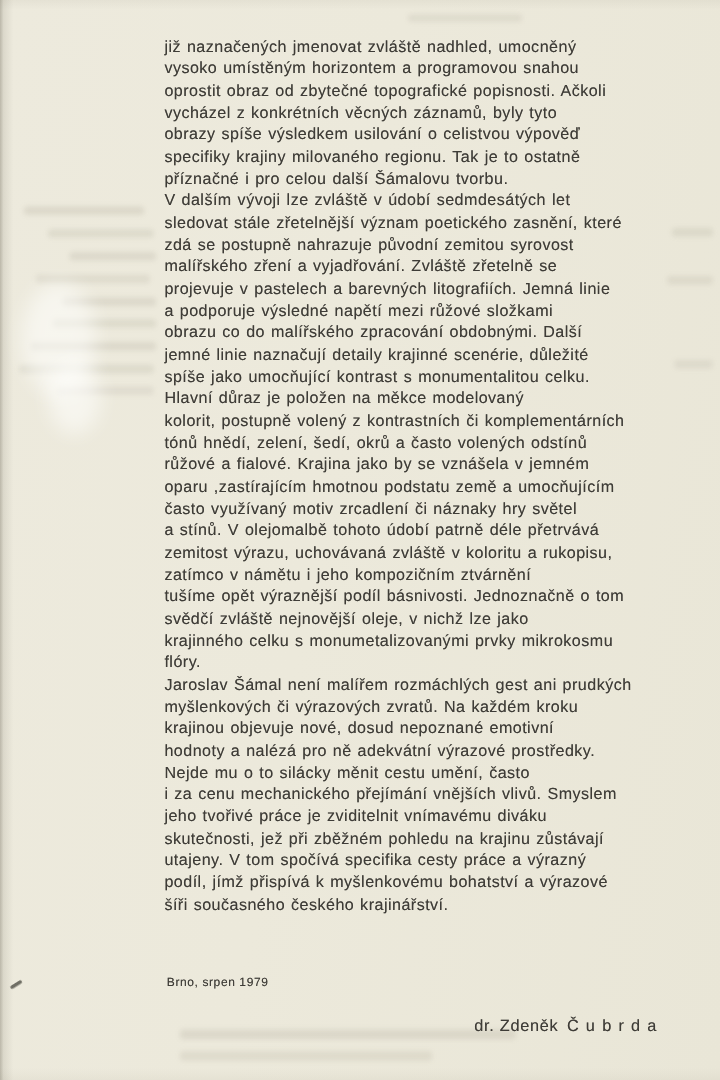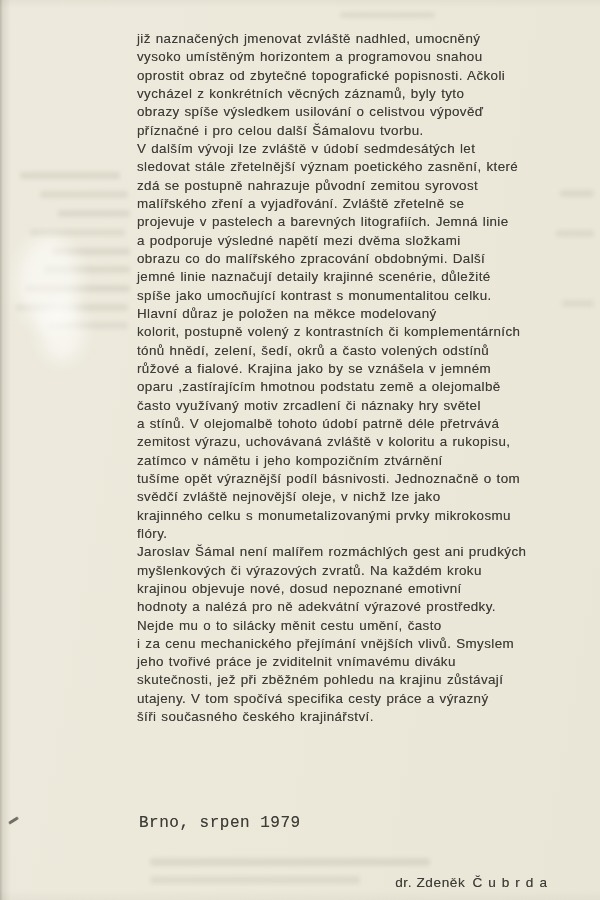--- a/index.html
+++ b/index.html
@@ -22,30 +22,28 @@
   .text-block{
     position:absolute;left:137px;top:30px;width:445px;
     color:#3e3c37;
     font-size:13.4px;line-height:18.33px;
     letter-spacing:.4px;word-spacing:.8px;
     text-shadow:0 0 .4px rgba(62,60,55,.55);
   }
   .line{white-space:pre;min-height:18.33px;}
   .dateline{
     position:absolute;left:139px;top:814px;
-    color:#3e3c37;font-size:16px;letter-spacing:.5px;
+    color:#3e3c37;font-size:10px;letter-spacing:.5px;
     text-shadow:0 0 .4px rgba(62,60,55,.55);
-    font-family:Liberation Mono, monospace;
   }
   .signature{
     position:absolute;top:847px;right:47px;
     color:#3e3c37;font-size:13.6px;letter-spacing:.6px;
     text-shadow:0 0 .4px rgba(62,60,55,.55);
     white-space:nowrap;
-    margin-top:28px;
   }
   .signature .surname{letter-spacing:6px;margin-left:7px;}
   
   .smudge{position:absolute;filter:blur(2px);border-radius:3px;pointer-events:none;}
   .blob{position:absolute;filter:blur(8px);border-radius:50%;background:rgba(255,255,253,.55);pointer-events:none;}
   .pen-mark{
     position:absolute;left:8px;top:819px;width:11px;height:3px;
     background:#6f6e64;border-radius:2px;transform:rotate(-32deg);
     filter:blur(.4px);
   }
@@ -73,52 +71,54 @@
   <div class="blob" style="left:18px;top:235px;width:62px;height:95px;"></div>
   <div class="blob" style="left:40px;top:300px;width:44px;height:62px;"></div>
   <div class="pen-mark"></div>
 
   <div class="text-block">
       <div class="line">již naznačených jmenovat zvláště nadhled, umocněný</div>
       <div class="line">vysoko umístěným horizontem a programovou snahou</div>
       <div class="line">oprostit obraz od zbytečné topografické popisnosti. Ačkoli</div>
       <div class="line">vycházel z konkrétních věcných záznamů, byly tyto</div>
       <div class="line">obrazy spíše výsledkem usilování o celistvou výpověď</div>
+      <div class="line">specifiky krajiny milovaného regionu. Tak je to ostatně</div>
       <div class="line">příznačné i pro celou další Šámalovu tvorbu.</div>
       <div class="line">V dalším vývoji lze zvláště v údobí sedmdesátých let</div>
       <div class="line">sledovat stále zřetelnější význam poetického zasnění, které</div>
       <div class="line">zdá se postupně nahrazuje původní zemitou syrovost</div>
       <div class="line">malířského zření a vyjadřování. Zvláště zřetelně se</div>
       <div class="line">projevuje v pastelech a barevných litografiích. Jemná linie</div>
-      <div class="line">a podporuje výsledné napětí mezi dvěma složkami</div>
+      <div class="line">a podporuje výsledné napětí mezi růžové složkami</div>
       <div class="line">obrazu co do malířského zpracování obdobnými. Další</div>
       <div class="line">jemné linie naznačují detaily krajinné scenérie, důležité</div>
       <div class="line">spíše jako umocňující kontrast s monumentalitou celku.</div>
       <div class="line">Hlavní důraz je položen na měkce modelovaný</div>
       <div class="line">kolorit, postupně volený z kontrastních či komplementárních</div>
       <div class="line">tónů hnědí, zelení, šedí, okrů a často volených odstínů</div>
       <div class="line">růžové a fialové. Krajina jako by se vznášela v jemném</div>
-      <div class="line">oparu ,zastírajícím hmotnou podstatu země a olejomalbě</div>
+      <div class="line">oparu ,zastírajícím hmotnou podstatu země a umocňujícím</div>
       <div class="line">často využívaný motiv zrcadlení či náznaky hry světel</div>
       <div class="line">a stínů. V olejomalbě tohoto údobí patrně déle přetrvává</div>
       <div class="line">zemitost výrazu, uchovávaná zvláště v koloritu a rukopisu,</div>
       <div class="line">zatímco v námětu i jeho kompozičním ztvárnění</div>
       <div class="line">tušíme opět výraznější podíl básnivosti. Jednoznačně o tom</div>
       <div class="line">svědčí zvláště nejnovější oleje, v nichž lze jako</div>
       <div class="line">krajinného celku s monumetalizovanými prvky mikrokosmu</div>
       <div class="line">flóry.</div>
       <div class="line">Jaroslav Šámal není malířem rozmáchlých gest ani prudkých</div>
       <div class="line">myšlenkových či výrazových zvratů. Na každém kroku</div>
       <div class="line">krajinou objevuje nové, dosud nepoznané emotivní</div>
       <div class="line">hodnoty a nalézá pro ně adekvátní výrazové prostředky.</div>
       <div class="line">Nejde mu o to silácky měnit cestu umění, často</div>
       <div class="line">i za cenu mechanického přejímání vnějších vlivů. Smyslem</div>
       <div class="line">jeho tvořivé práce je zviditelnit vnímavému diváku</div>
       <div class="line">skutečnosti, jež při zběžném pohledu na krajinu zůstávají</div>
       <div class="line">utajeny. V tom spočívá specifika cesty práce a výrazný</div>
+      <div class="line">podíl, jímž přispívá k myšlenkovému bohatství a výrazové</div>
       <div class="line">šíři současného českého krajinářství.</div>
     </div>
 
   <div class="dateline">Brno, srpen 1979</div>
 
   <div class="signature">
     <span>dr. Zdeněk</span><span class="surname">Čubrda</span>
   </div>
 
 </div>

